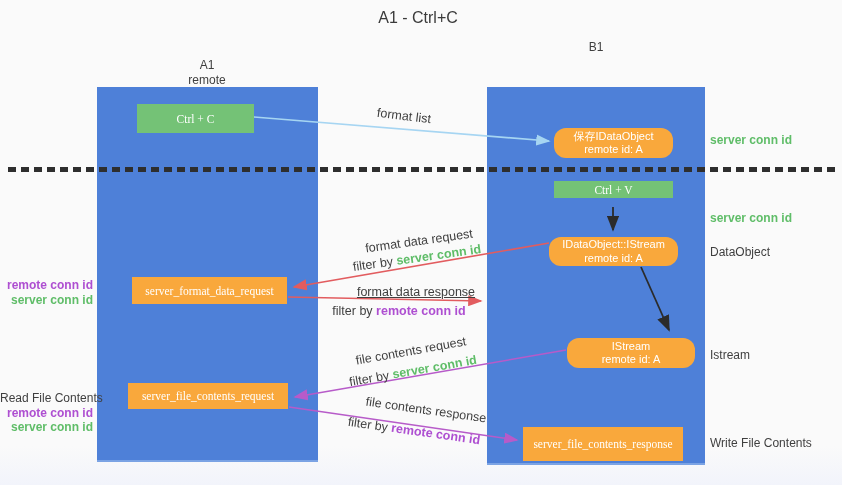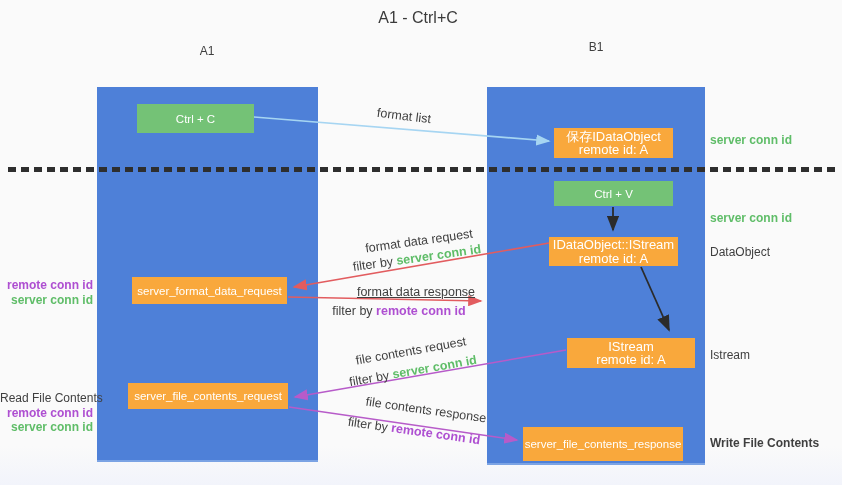--- a/index.html
+++ b/index.html
@@ -12,43 +12,44 @@
   .title { position:absolute; left:318px; top:8px; width:200px; text-align:center;
            font-size:16px; line-height:20px; color:#3a3a3a; }
   .lane-header { position:absolute; width:120px; text-align:center; font-size:12px;
                  line-height:15px; color:#3f3f3f; }
   .lane { position:absolute; background:#4e80d8; border-bottom:2px solid #7ba3e4; }
   .dotline { position:absolute; left:8px; top:167px; width:828px; height:5px;
              background:repeating-linear-gradient(90deg, #2e2e2e 0 8px, transparent 8px 13px); }
   .box { position:absolute; color:#ffffff; text-align:center; font-size:11.5px; }
   .box.green { background:#74C276; }
   .box.orange { background:#F9A83C; }
-  .box.one-line { display:flex; align-items:center; justify-content:center; }
+  .box.one-line { display:flex; align-items:center; justify-content:center;font-family:Liberation Serif, serif; }
   .box.two-line { display:flex; flex-direction:column; align-items:center;
-                  justify-content:center; font-size:13px; line-height:13.5px; }
+                  justify-content:center; font-size:11px; line-height:13.5px;border-radius:12px; }
   .alabel { position:absolute; white-space:nowrap; font-size:12.5px; color:#3f3f3f; }
   .side-label { position:absolute; white-space:nowrap; font-size:12px; line-height:14.5px; }
   .side-left { left:0; width:93px; text-align:right; }
   .side-right { left:710px; text-align:left; }
   .green-t { color:#5FBD68; font-weight:bold; }
   .purple-t { color:#AE4FD1; font-weight:bold; }
   .dark-t { color:#3f3f3f; font-weight:normal; }
   svg.arrows { position:absolute; left:0; top:0; pointer-events:none; }
 </style>
 </head>
 <body>
 
 <div class="canvas">
 
   <div class="title">
     <div>A1 - Ctrl+C</div>
   </div>
 
-  <div class="lane-header" style="left:147px; top:44px;">
+  <div class="lane-header" style="left:147px; top:58px;">
     <div>A1</div>
+    <div>remote</div>
   </div>
   <div class="lane-header" style="left:536px; top:40px;">
     <div>B1</div>
   </div>
 
   <div class="lane" style="left:97px; top:87px; width:221px; height:375px;"></div>
   <div class="lane" style="left:487px; top:87px; width:218px; height:378px;"></div>
 
   <div class="dotline"></div>
 
@@ -78,21 +79,21 @@
 
   <div class="box green one-line" style="left:137px; top:104px; width:117px; height:29px;">
     <span>Ctrl + C</span>
   </div>
 
   <div class="box orange two-line" style="left:554px; top:128px; width:119px; height:30px;">
     <div>保存IDataObject</div>
     <div>remote id: A</div>
   </div>
 
-  <div class="box green one-line" style="left:554px; top:181px; width:119px; height:25px;">
+  <div class="box green one-line" style="left:554px; top:181px; width:119px; height:17px;">
     <span>Ctrl + V</span>
   </div>
 
   <div class="box orange two-line" style="left:549px; top:237px; width:129px; height:29px;">
     <div>IDataObject::IStream</div>
     <div>remote id: A</div>
   </div>
 
   <div class="box orange one-line" style="left:132px; top:277px; width:155px; height:27px;">
     <span>server_format_data_request</span>
@@ -141,15 +142,15 @@
   <div class="side-label side-left" style="top:391px;">
     <div class="dark-t">Read File Contents</div>
     <div class="purple-t">remote conn id</div>
     <div class="green-t">server conn id</div>
   </div>
 
   <div class="side-label side-right green-t" style="top:133px;">server conn id</div>
   <div class="side-label side-right green-t" style="top:211px;">server conn id</div>
   <div class="side-label side-right dark-t" style="top:245px;">DataObject</div>
   <div class="side-label side-right dark-t" style="top:348px;">Istream</div>
-  <div class="side-label side-right dark-t" style="top:436px;font-weight:bold;">Write File Contents</div>
+  <div class="side-label side-right dark-t" style="top:436px;">Write File Contents</div>
 
 </div>
 
 </body></html>

